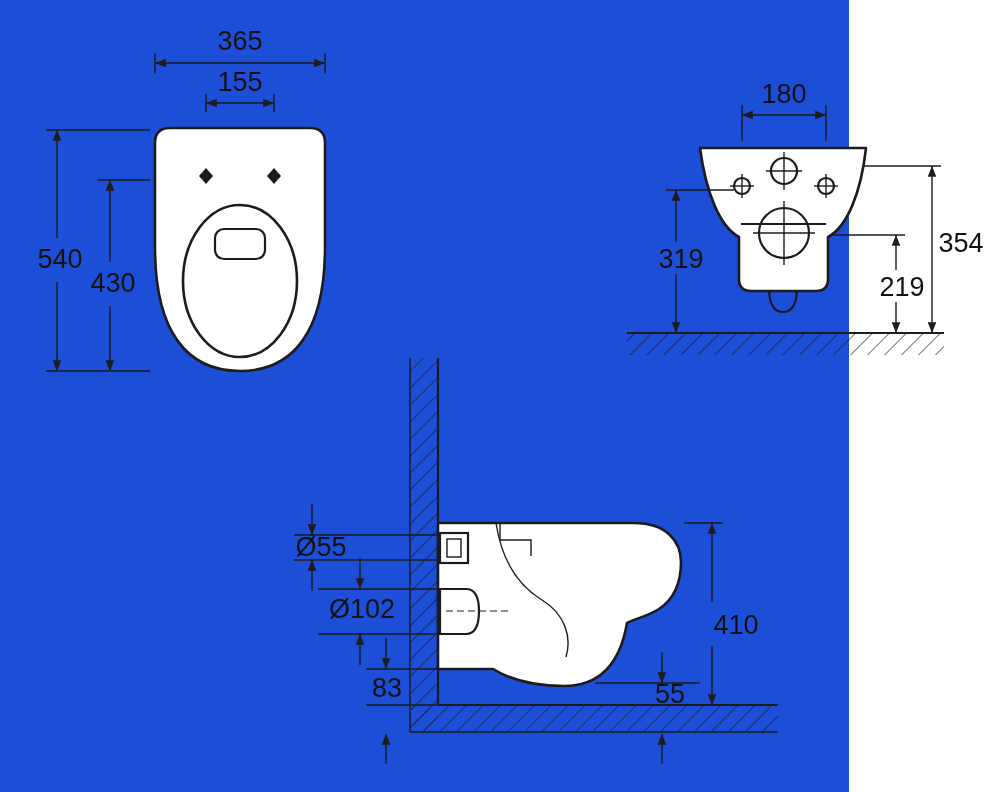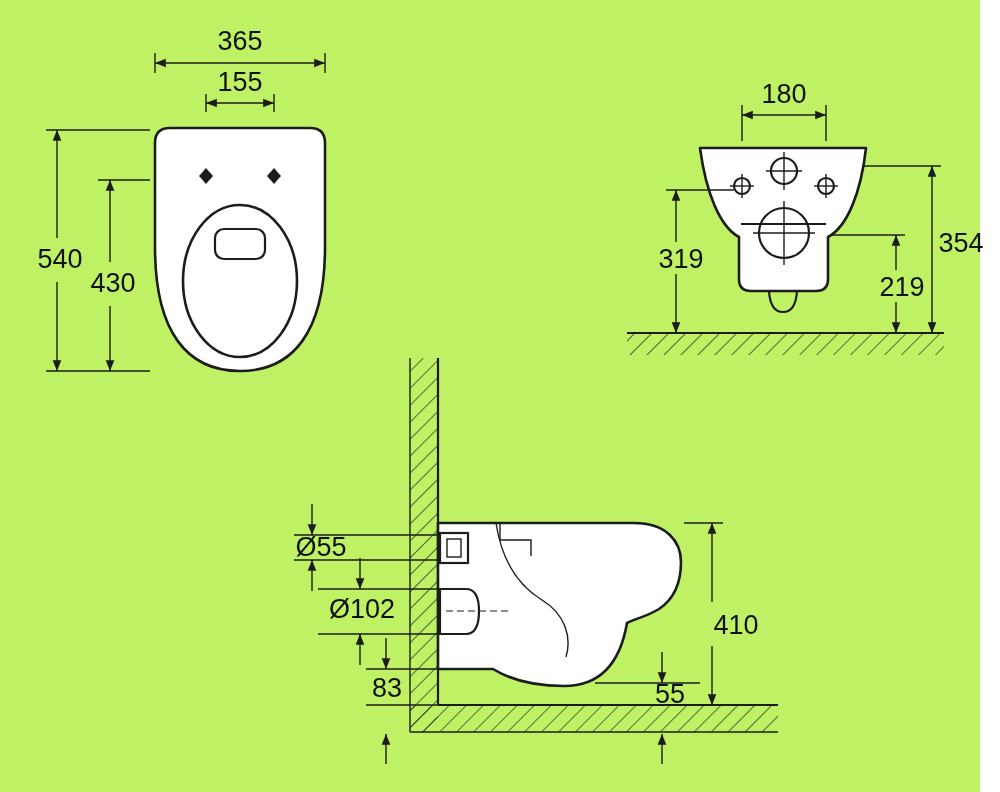--- a/index.html
+++ b/index.html
@@ -1,16 +1,16 @@
 <!DOCTYPE html>
 <html><head>
 <meta charset="utf-8">
 <style>
   html,body{margin:0;padding:0;background:#ffffff;}
-  .page{width:980px;height:792px;background:#bef264;position:relative;font-family:"Liberation Sans",sans-serif;}
+  .page{width:849px;height:792px;background:#1d4ed8;position:relative;font-family:"Liberation Sans",sans-serif;}
   svg{display:block;}
   .o   {stroke:#1c1c1c; fill:#ffffff; stroke-width:2.6; stroke-linejoin:round;}
   .s2  {stroke:#1c1c1c; fill:none;    stroke-width:2.2;}
   .s2w {stroke:#1c1c1c; fill:#ffffff; stroke-width:2.2;}
   .thin{stroke:#1c1c1c; fill:none;    stroke-width:1.4;}
   .dash{stroke:#1c1c1c; fill:none;    stroke-width:1.2; stroke-dasharray:7 4;}
   .blk {fill:#1c1c1c; stroke:none;}
   text.d{font:27px "Liberation Sans",sans-serif; fill:#111111;}
 </style>
 </head>

